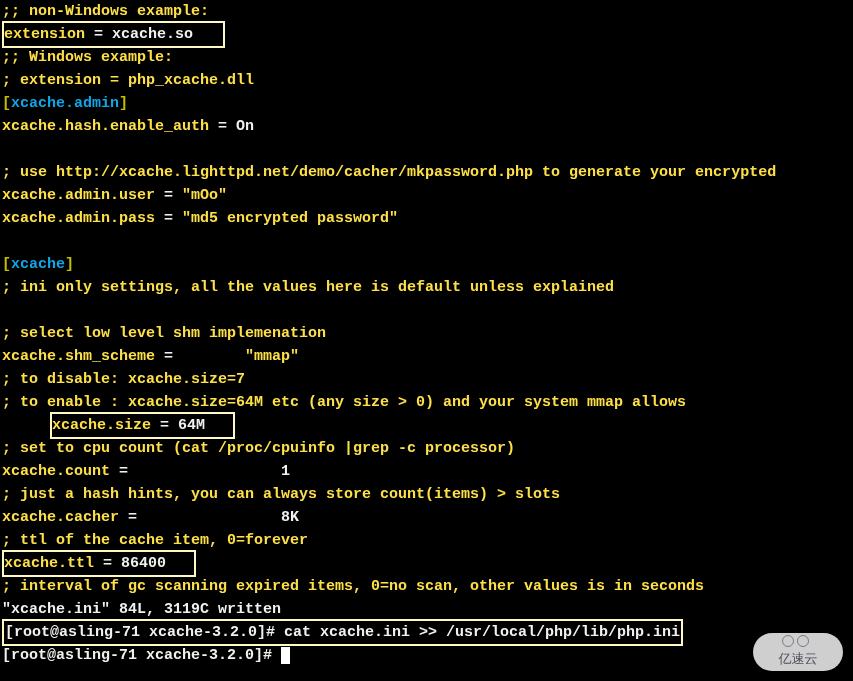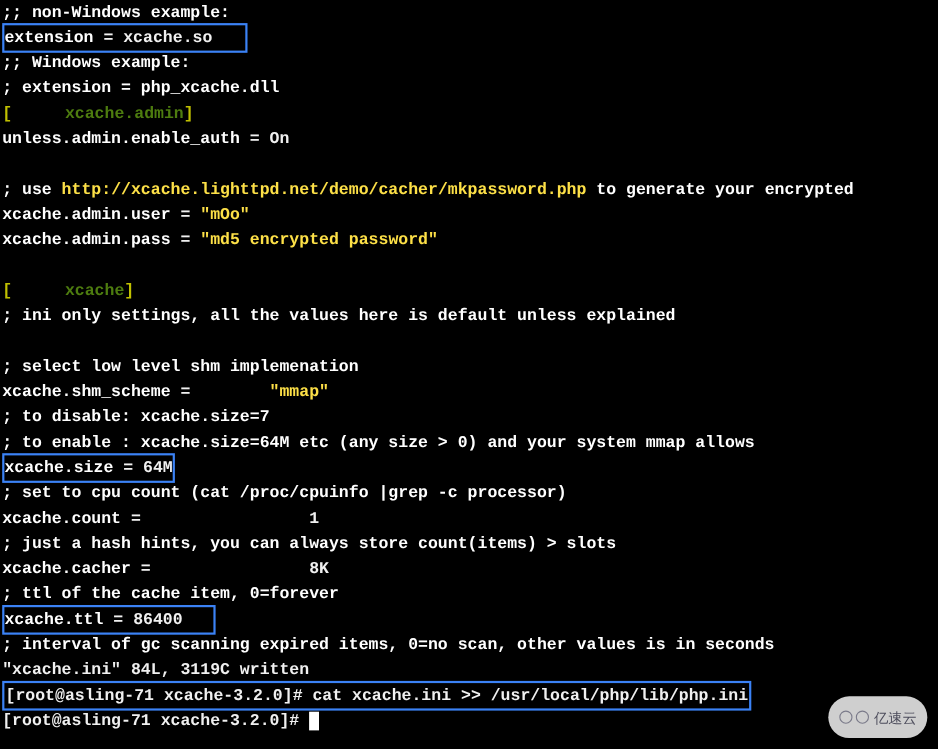--- a/index.html
+++ b/index.html
@@ -12,29 +12,29 @@
     line-height: 23px;
     font-weight: bold;
     width: 853px;
     height: 681px;
     overflow: hidden;
     position: relative;
   }
   .terminal {
     padding: 0 2px;
   }
-  .cyan { color: #ffffff; }
+  .cyan { color: #fde047; }
   .white { color: #f0f0f0; }
   .yellow { color: #c0c000; }
   .pink { color: #fde047; }
-  .orange { color: #4d7c0f; margin-left: 48px; }
+  .orange { color: #0ea5e9; }
   .line { white-space: pre; }
   .box-line {
     display: inline-block;
-    border: 2px solid #3b82f6;
+    border: 2px solid #fef9c3;
     position: relative;
     margin: -2px 0;
   }
   .box-row {
     position: relative;
     height: 23px;
   }
   .watermark {
     position: absolute;
     right: 10px;
@@ -44,20 +44,21 @@
     background: rgba(255,255,255,0.9);
     border-radius: 19px;
     display: flex;
     align-items: center;
     justify-content: center;
     font-size: 13px;
     color: #556;
     font-weight: normal;
     font-family: "Microsoft YaHei", sans-serif;
     opacity: 0.9;
+    flex-direction: column;
   }
   .watermark .dots {
     display: inline-flex;
     gap: 3px;
     margin-right: 5px;
   }
   .watermark .dot {
     width: 10px; height: 10px; border-radius: 50%; border:1.5px solid #889;
   }
   .cursor {
@@ -76,42 +77,42 @@
 <div class="line"><span class="cyan">;; non-Windows example:</span></div>
 
 <div class="box-row"><span class="box-line" style="padding-right:30px;"><span class="cyan">extension</span><span class="white"> = xcache.so</span></span></div>
 
 <div class="line"><span class="cyan">;; Windows example:</span></div>
 <div class="line"><span class="cyan">; extension = php_xcache.dll</span></div>
 <div class="line"></div>
 
 <div class="line"><span class="yellow">[</span><span class="orange">xcache.admin</span><span class="yellow">]</span></div>
 
-<div class="line"><span class="cyan">unless.admin.enable_auth</span><span class="white"> = On</span></div>
+<div class="line"><span class="cyan">xcache.hash.enable_auth</span><span class="white"> = On</span></div>
 <div class="line"> </div>
 
 <div class="line"><span class="cyan">; use </span><span class="pink">http://xcache.lighttpd.net/demo/cacher/mkpassword.php</span><span class="cyan"> to generate your encrypted</span></div>
 
 <div class="line"><span class="cyan">xcache.admin.user</span><span class="white"> = </span><span class="pink">"mOo"</span></div>
 
 <div class="line"><span class="cyan">xcache.admin.pass</span><span class="white"> = </span><span class="pink">"md5 encrypted password"</span></div>
 <div class="line"> </div>
 
 <div class="line"><span class="yellow">[</span><span class="orange">xcache</span><span class="yellow">]</span></div>
 
 <div class="line"><span class="cyan">; ini only settings, all the values here is default unless explained</span></div>
 <div class="line"> </div>
 <div class="line"><span class="cyan">; select low level shm implemenation</span></div>
 
 <div class="line"><span class="cyan">xcache.shm_scheme</span><span class="white"> =        </span><span class="pink">"mmap"</span></div>
 
 <div class="line"><span class="cyan">; to disable: xcache.size=7</span></div>
 <div class="line"><span class="cyan">; to enable : xcache.size=64M etc (any size &gt; 0) and your system mmap allows</span></div>
 
-<div class="box-row"><span class="box-line" style=""><span class="cyan">xcache.size </span><span class="white"> =               64M</span></span></div>
+<div class="box-row"><span class="box-line" style="padding-right:28px;margin-left:48px;"><span class="cyan">xcache.size </span><span class="white"> =               64M</span></span></div>
 
 <div class="line"><span class="cyan">; set to cpu count (cat /proc/cpuinfo |grep -c processor)</span></div>
 <div class="line"><span class="cyan">xcache.count</span><span class="white"> =                 1</span></div>
 <div class="line"><span class="cyan">; just a hash hints, you can always store count(items) &gt; slots</span></div>
 <div class="line"><span class="cyan">xcache.cacher</span><span class="white"> =                8K</span></div>
 <div class="line"><span class="cyan">; ttl of the cache item, 0=forever</span></div>
 
 <div class="box-row"><span class="box-line" style="padding-right:28px;"><span class="cyan">xcache.ttl  </span><span class="white"> =             86400</span></span></div>
 
 <div class="line"><span class="cyan">; interval of gc scanning expired items, 0=no scan, other values is in seconds</span></div>

